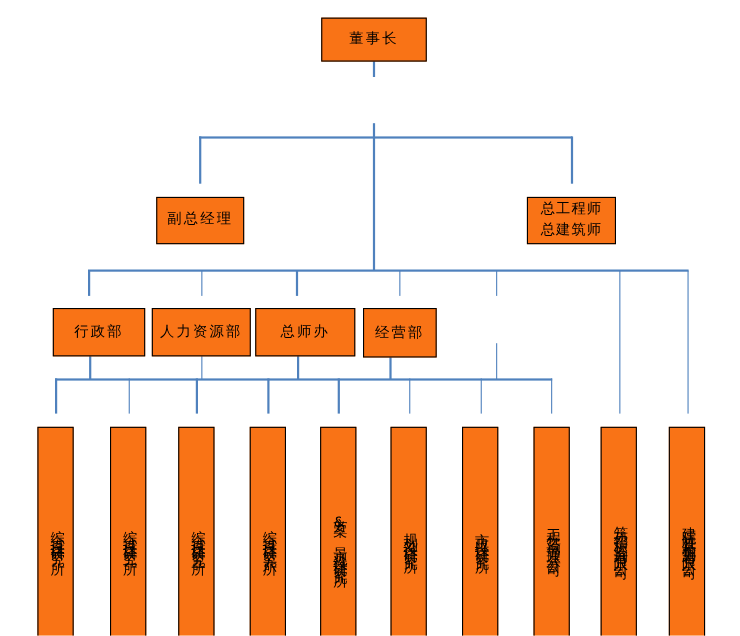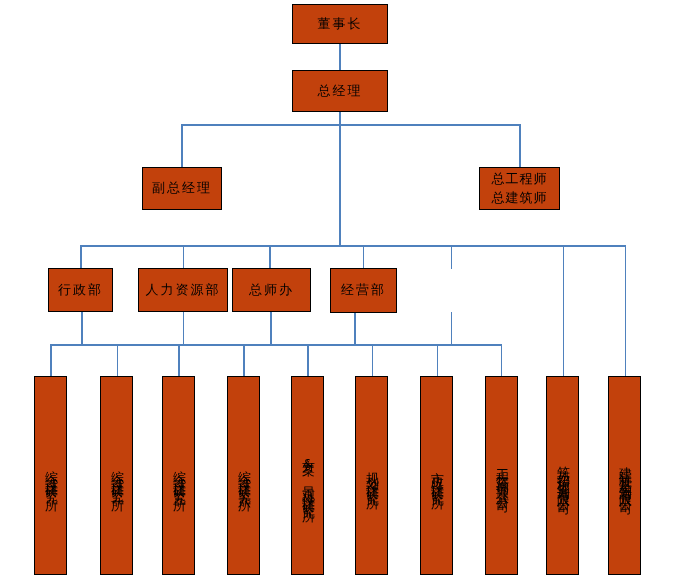--- a/index.html
+++ b/index.html
@@ -12,29 +12,30 @@
     width: 673px;
     height: 578px;
     background: #ffffff;
     font-family: "DejaVu Sans", "Liberation Sans", sans-serif;
     color: #000000;
     overflow: hidden;
   }
   .node {
     position: absolute;
     border: 1.4px solid #000000;
-    background: #c2410c;
+    background: #f97316;
     display: flex;
     align-items: center;
     justify-content: center;
     font-size: 13px;
     letter-spacing: 2px;
     text-align: right;
     box-sizing: border-box;
     line-height: 1.45;
+    margin-top: 12px;
   }
   .node.two-line {
     flex-direction: column;
     letter-spacing: 1px;
   }
   .node.v-node span {
     writing-mode: vertical-lr;
     text-orientation: upright;
     letter-spacing: 4px;
     font-size: 13px;
@@ -77,32 +78,31 @@
   <div class="vl" style="left:116.5px; top:344px; height:32px;"></div>
   <div class="vl" style="left:178px; top:344px; height:32px;"></div>
   <div class="vl" style="left:243px; top:344px; height:32px;"></div>
   <div class="vl" style="left:307px; top:344px; height:32px;"></div>
   <div class="vl" style="left:371.5px; top:344px; height:32px;"></div>
   <div class="vl" style="left:436.5px; top:344px; height:32px;"></div>
   <div class="vl" style="left:500.5px; top:344px; height:32px;"></div>
 
   <div class="node" style="left:292px; top:4px; width:96px; height:40px;">董事长</div>
 
-  <div class="node" style="left:292px; top:70px; width:96px; height:42px;">总经理</div>
 
   <div class="node two-line" style="left:479px; top:167px; width:81px; height:43px;">
     <span>总工程师</span>
     <span>总建筑师</span>
   </div>
 
   <div class="node" style="left:142px; top:167px; width:80px; height:43px;">副总经理</div>
 
-  <div class="node" style="left:48px; top:268px; width:65px; height:44px;">行政部</div>
+  <div class="node" style="left:48px; top:268px; width:84px; height:44px;">行政部</div>
   <div class="node" style="left:138px; top:268px; width:90px; height:44px;">人力资源部</div>
-  <div class="node" style="left:232px; top:268px; width:79px; height:44px;">总师办</div>
+  <div class="node" style="left:232px; top:268px; width:91px; height:44px;">总师办</div>
   <div class="node" style="left:330px; top:268px; width:67px; height:45px;font-family:Liberation Serif, serif;">经营部</div>
 
   <div class="node v-node" style="left:34px; top:376px; width:33px; height:199px;">
     <span>综合设计研究一所</span>
   </div>
   <div class="node v-node" style="left:100px; top:376px; width:33px; height:199px;">
     <span>综合设计研究二所</span>
   </div>
   <div class="node v-node" style="left:162px; top:376px; width:33px; height:199px;">
     <span>综合设计研究三所</span>

